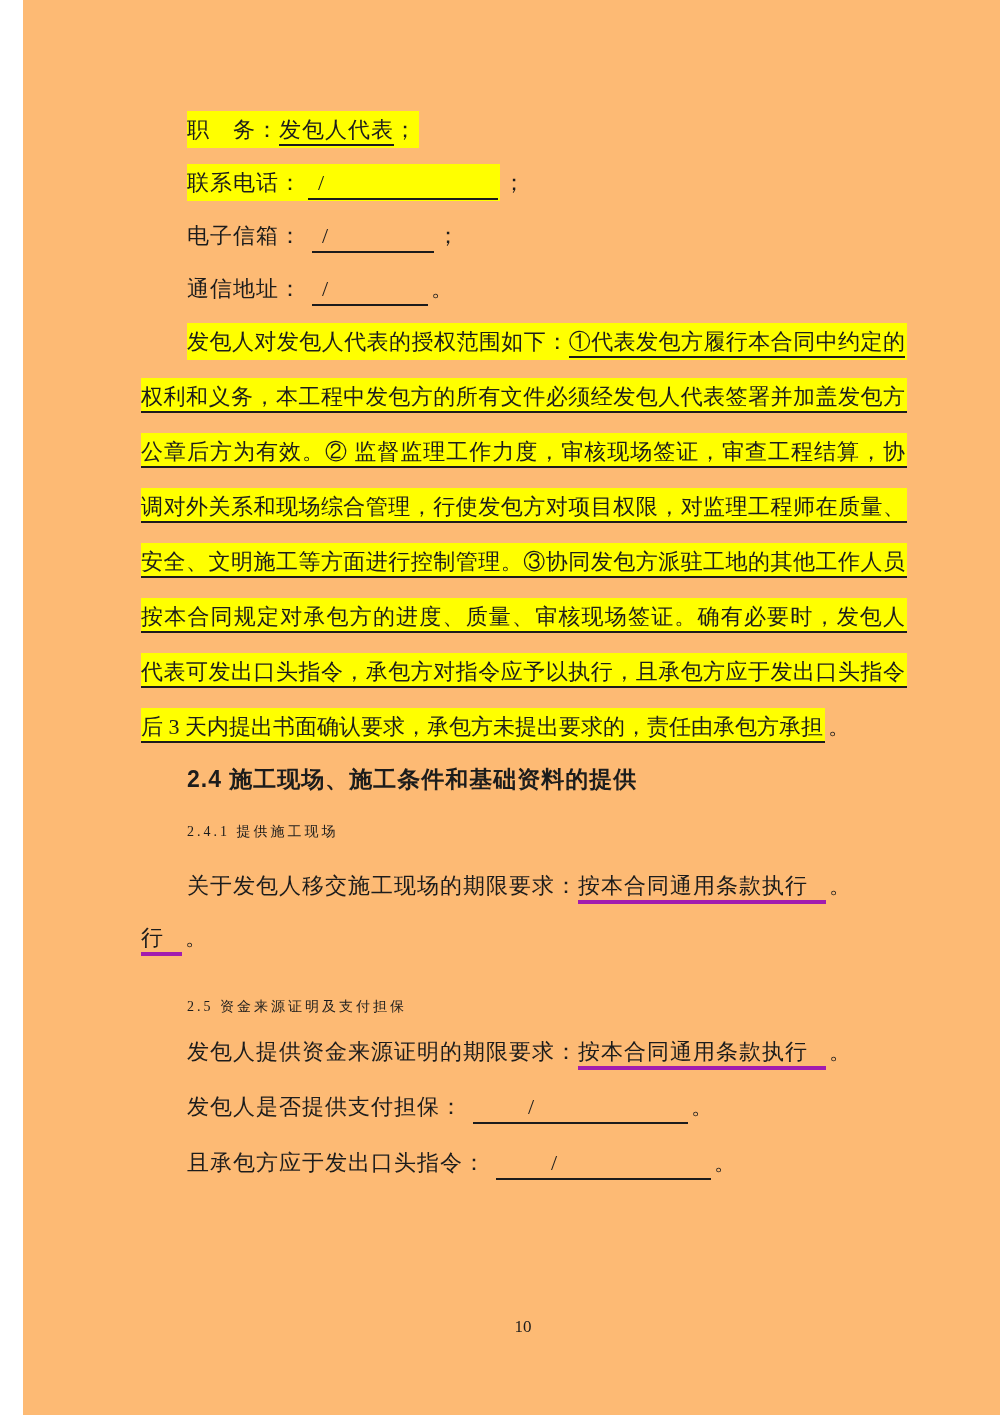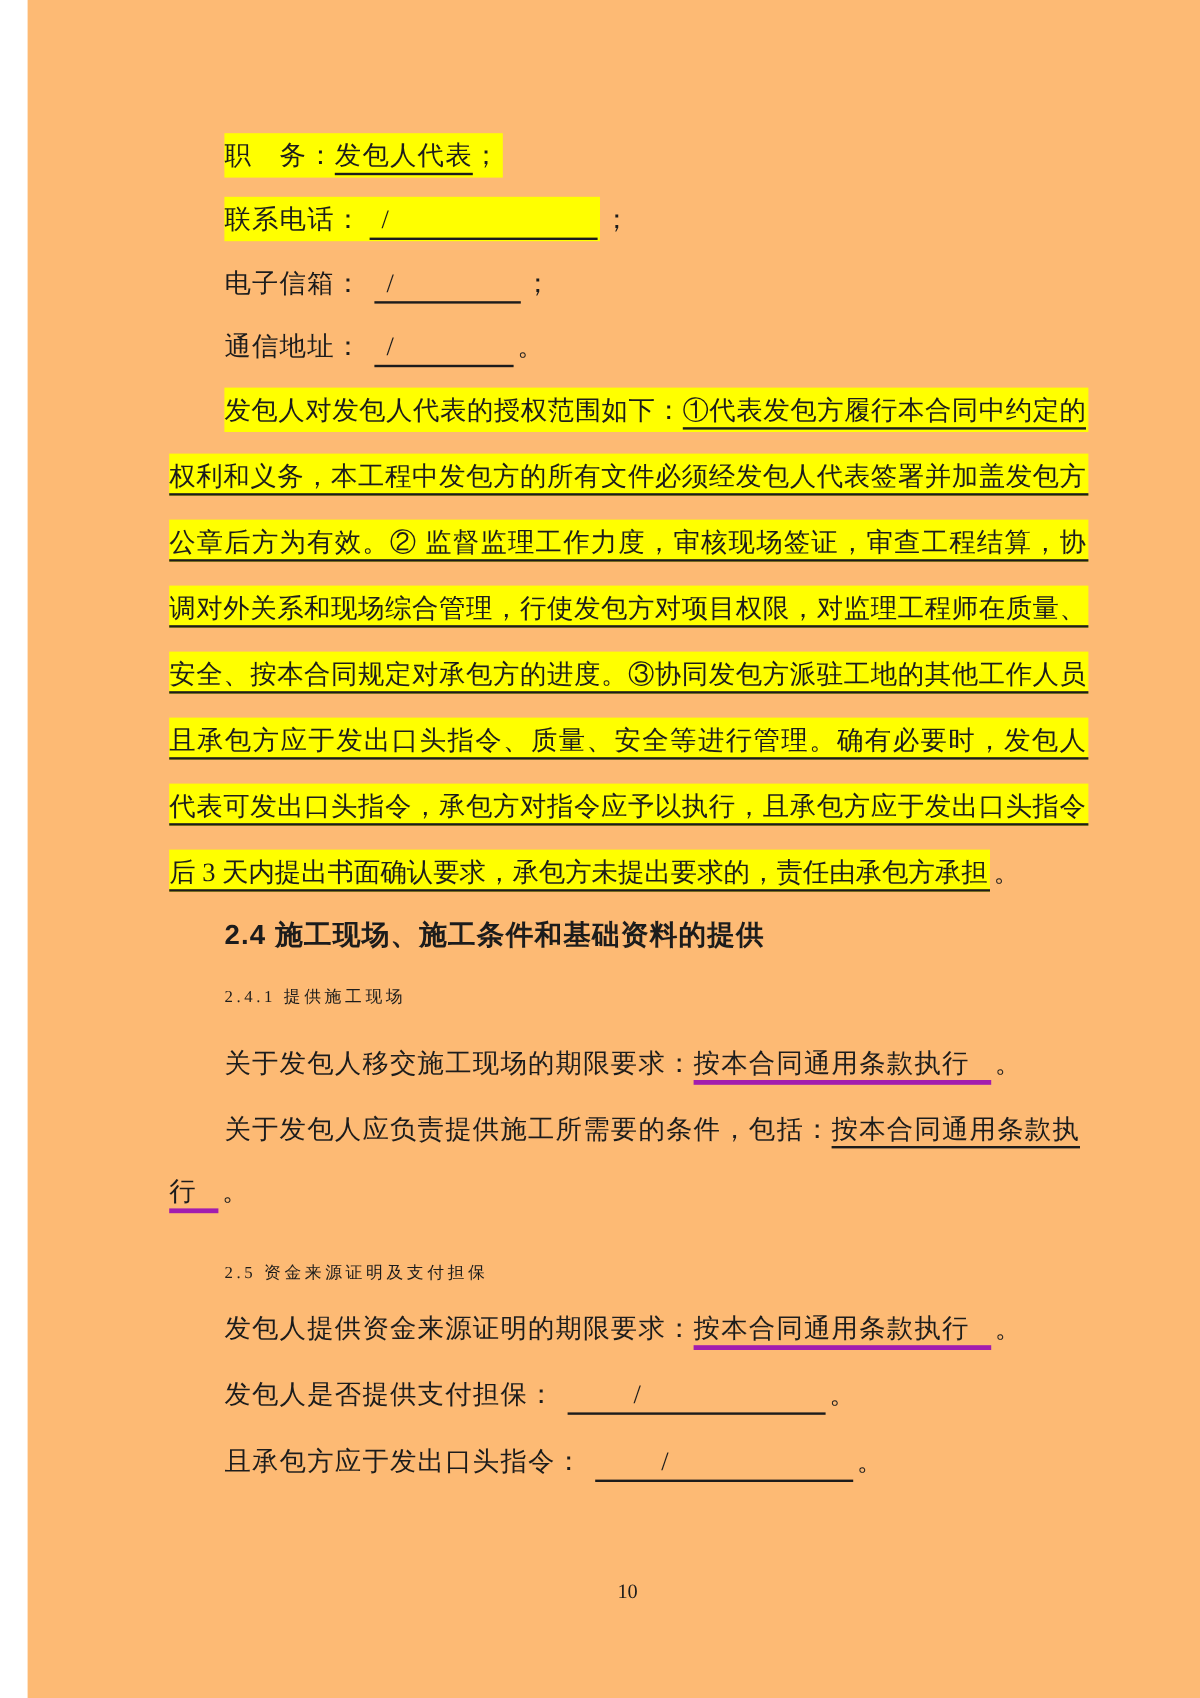--- a/index.html
+++ b/index.html
@@ -108,36 +108,33 @@
 
     <div class="line indent field-line">
       <span>通信地址：</span><span class="blank w-address">/</span><span class="suffix">。</span>
     </div>
 
     <div class="para">
       <div class="para-line first"><span class="hl"><span>发包人对发包人代表的授权范围如下：</span><span class="u">①代表发包方履行本合同中约定的</span></span></div>
       <div class="para-line"><span class="hl u">权利和义务，本工程中发包方的所有文件必须经发包人代表签署并加盖发包方</span></div>
       <div class="para-line"><span class="hl u">公章后方为有效。② 监督监理工作力度，审核现场签证，审查工程结算，协</span></div>
       <div class="para-line"><span class="hl u">调对外关系和现场综合管理，行使发包方对项目权限，对监理工程师在质量、</span></div>
-      <div class="para-line"><span class="hl u">安全、按本合同规定对承包方的进度。③协同发包方派驻工地的其他工作人员</span></div>
-      <div class="para-line"><span class="hl u">且承包方应于发出口头指令、质量、安全等进行管理。确有必要时，发包人</span></div>
+      <div class="para-line"><span class="hl u">安全、文明施工等方面进行控制管理。③协同发包方派驻工地的其他工作人员</span></div>
+      <div class="para-line"><span class="hl u">按本合同规定对承包方的进度、质量、审核现场签证。确有必要时，发包人</span></div>
       <div class="para-line"><span class="hl u">代表可发出口头指令，承包方对指令应予以执行，且承包方应于发出口头指令</span></div>
       <div class="para-line last"><span class="hl u">后 3 天内提出书面确认要求，承包方未提出要求的，责任由承包方承担</span><span class="suffix">。</span></div>
     </div>
 
     <div class="h-major">2.4 施工现场、施工条件和基础资料的提供</div>
 
     <div class="h-minor">2.4.1 提供施工现场</div>
     <div class="line indent clause">
       <span>关于发包人移交施工现场的期限要求：</span><span class="uv">按本合同通用条款执行</span><span class="suffix">。</span>
     </div>
 
-    <div class="line clause" style="text-indent:46px;">
-      <span>关于发包人应负责提供施工所需要的条件，包括：</span><span class="u">按本合同通用条款执</span>
-    </div>
     <div class="line clause-cont">
       <span class="uv">行</span><span class="suffix">。</span>
     </div>
 
     <div class="h-minor gap-lg">2.5 资金来源证明及支付担保</div>
 
     <div class="line indent gap-sm" style="line-height:32px;">
       <span>发包人提供资金来源证明的期限要求：</span><span class="uv">按本合同通用条款执行</span><span class="suffix">。</span>
     </div>
 

